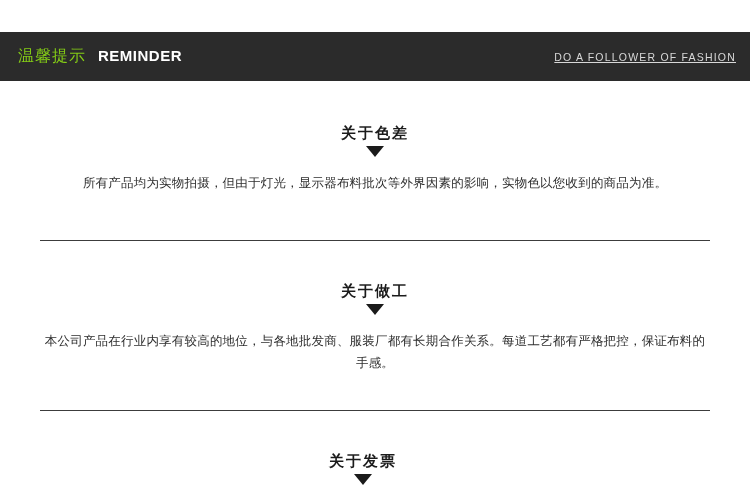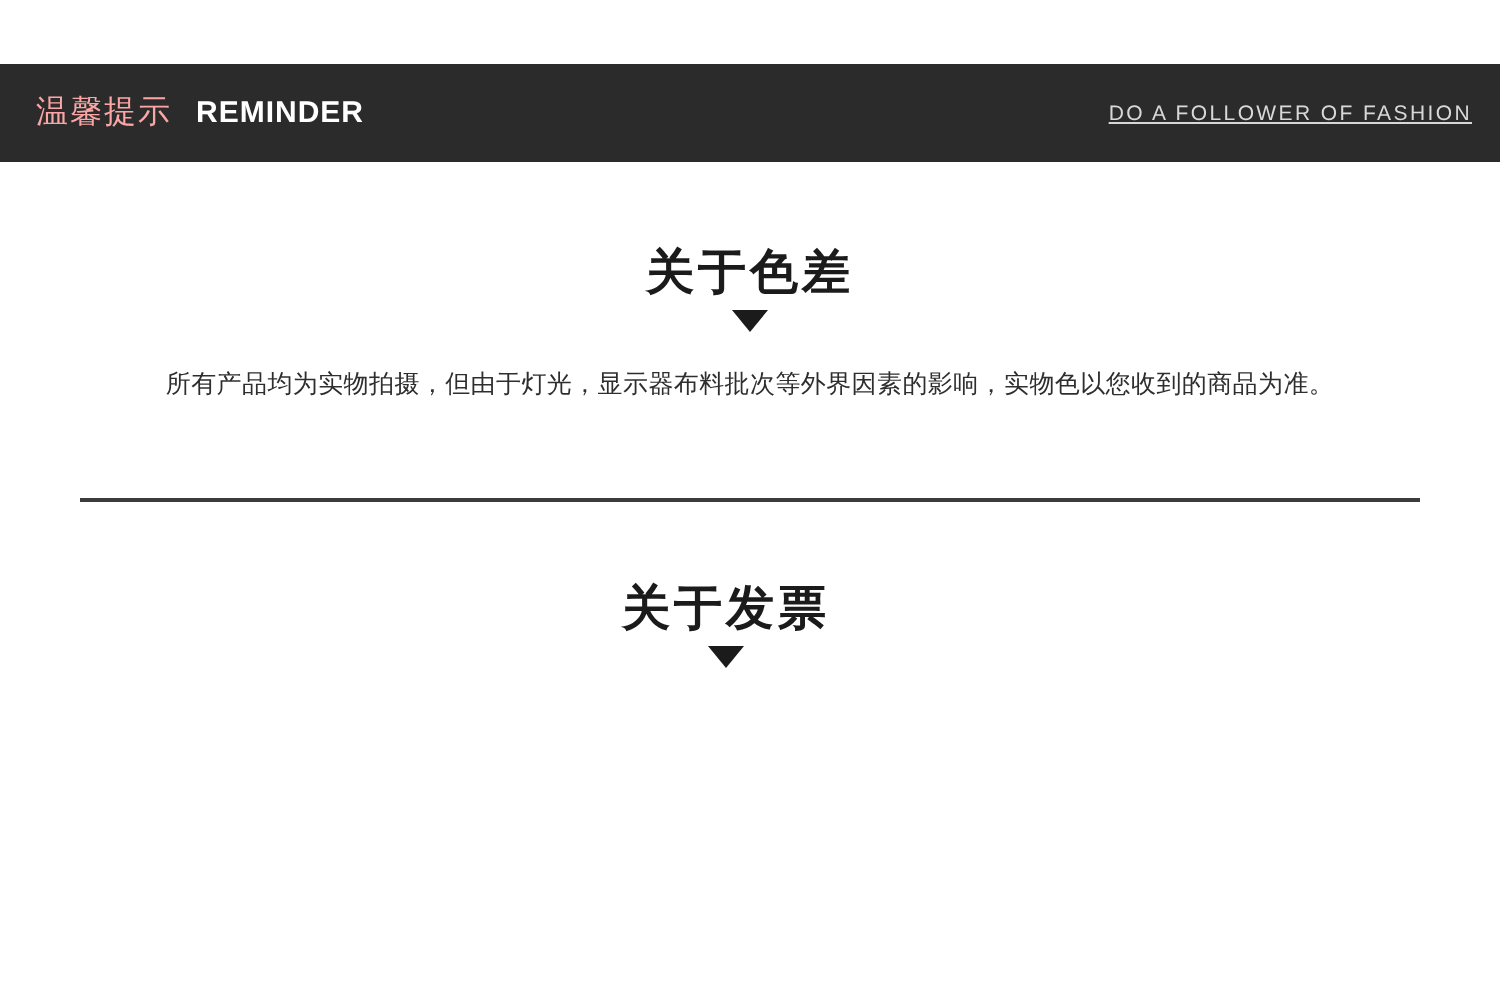--- a/index.html
+++ b/index.html
@@ -35,21 +35,21 @@
     box-sizing: border-box;
     padding: 0 14px 0 18px;
   }
   .header-left {
     display: flex;
     align-items: baseline;
     gap: 12px;
     white-space: nowrap;
   }
   .header-cn {
-    color: #fca5a5;
+    color: #84cc16;
     font-size: 16px;
     letter-spacing: 1px;
     font-weight: normal;
   }
   .header-en {
     color: #ffffff;
     font-size: 15px;
     font-weight: bold;
     letter-spacing: 0.5px;
     text-align: center;
@@ -69,21 +69,21 @@
     top: 81px;
     width: 750px;
   }
   .section {
     width: 750px;
     box-sizing: border-box;
     padding: 0 40px;
     text-align: center;
   }
   .section-title {
-    font-size: 24px;
+    font-size: 15px;
     font-weight: bold;
     color: #1b1b1b;
     letter-spacing: 2px;
     margin: 0;
     padding: 0;
     line-height: 1;
   }
   .arrow-wrap {
     height: 22px;
     display: flex;
@@ -139,20 +139,28 @@
     <div class="section sec-1">
       <div class="section-title">关于色差</div>
       <div class="arrow-wrap">
         <div class="arrow"></div>
       </div>
       <div class="section-body">所有产品均为实物拍摄，但由于灯光，显示器布料批次等外界因素的影响，实物色以您收到的商品为准。</div>
       <div class="spacer-bottom"></div>
     </div>
     <div class="divider"></div>
 
+    <div class="section sec-2">
+      <div class="section-title">关于做工</div>
+      <div class="arrow-wrap">
+        <div class="arrow"></div>
+      </div>
+      <div class="section-body">本公司产品在行业内享有较高的地位，与各地批发商、服装厂都有长期合作关系。每道工艺都有严格把控，保证布料的手感。</div>
+      <div class="spacer-bottom"></div>
+    </div>
     <div class="divider"></div>
 
     <div class="section sec-3">
       <div class="section-title">关于发票</div>
       <div class="arrow-wrap">
         <div class="arrow"></div>
       </div>
 
     </div>
 

